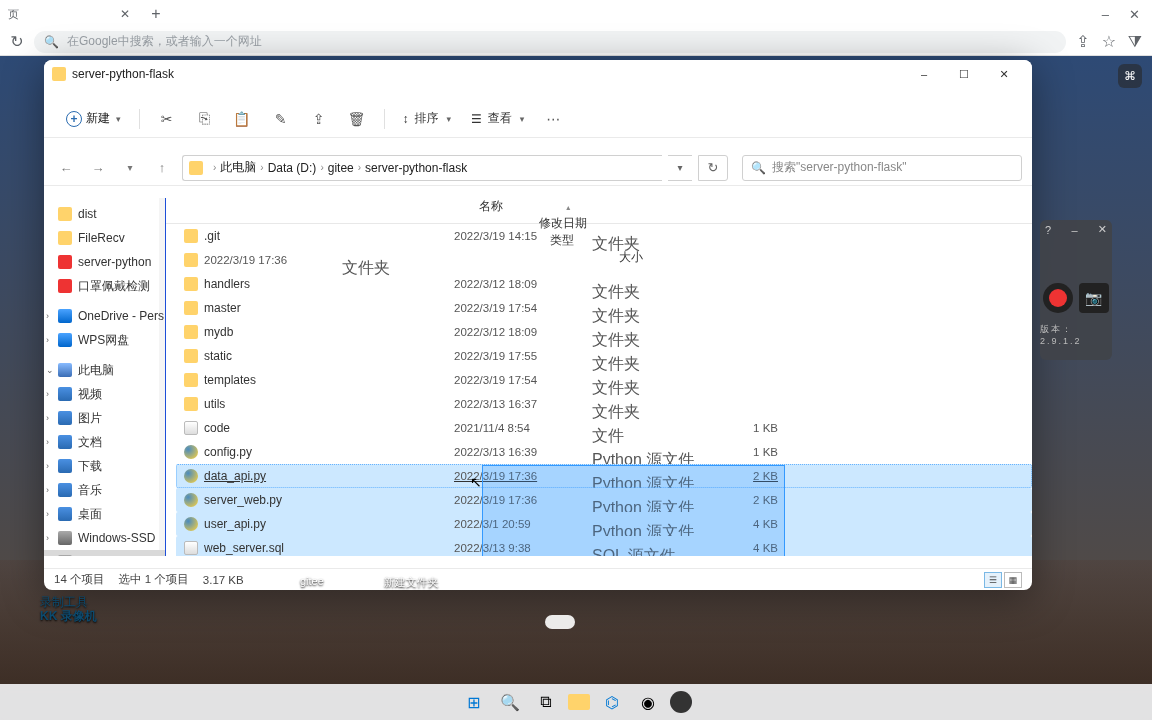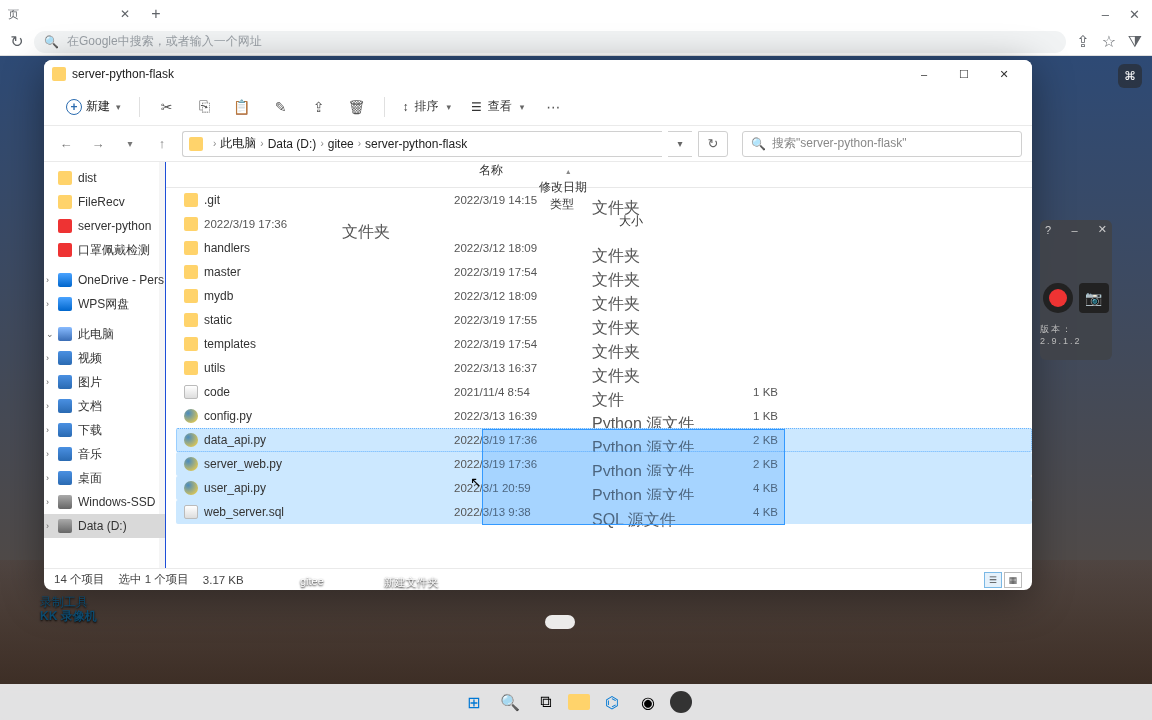--- a/index.html
+++ b/index.html
@@ -15,21 +15,21 @@
 .addr-bar { flex: 1; height: 22px; border-radius: 20px; background: #f1f3f4; display: flex; align-items: center; padding: 0 10px; color: #9aa0a6; font-size: 12px; }
 .addr-bar .search-ico { margin-right: 8px; }
 
 
 .bg-fg { position: absolute; left:0; right:0; bottom:0; height: 160px; background: linear-gradient(180deg, rgba(80,50,40,0.2), rgba(40,25,20,0.7)); }
 
 
 .explorer {
   position: absolute; left: 44px; top: 60px; width: 988px; height: 530px;
   background: #fff; border-radius: 8px; box-shadow: 0 8px 40px rgba(0,0,0,0.4);
-  display: flex; flex-direction: column; overflow: hidden;
+  display: flex; flex-direction: column; overflow: hidden; gap: 12px;
 }
 .titlebar { height: 28px; display: flex; align-items: center; padding: 0 8px; background: #fff; }
 .title-icon { width: 14px; height: 14px; background: #ffd36b; border-radius: 2px; margin-right: 6px; }
 .title-text { font-size: 12px; color: #222; }
 .title-btns { margin-left: auto; display: flex; }
 .title-btn { width: 40px; height: 28px; display:flex; align-items:center; justify-content:center; color:#333; font-size:11px; }
 
 .toolbar { height: 38px; display: flex; align-items: center; padding: 0 14px; gap: 4px; border-bottom: 1px solid #eaeaea; }
 .new-btn { display: flex; align-items: center; gap: 4px; padding: 4px 8px; border-radius: 4px; font-size: 12px; color:#222; }
 .new-btn .plus-ico { width:16px;height:16px;border:1.2px solid #2b6cb0; border-radius:50%;display:flex;align-items:center;justify-content:center;color:#2b6cb0;font-size:12px;font-weight:bold; }
@@ -76,21 +76,21 @@
 .row .fico { width:14px; height:14px; margin-right:6px; flex-shrink:0; border-radius:2px; }
 .fico.folder { background:#ffd36b; }
 .fico.py { background: radial-gradient(circle at 30% 30%, #4b8bbe, #ffd43b); border-radius:50%; }
 .fico.code { background: linear-gradient(180deg,#fff,#ddd); border:1px solid #bbb; }
 .fico.sql { background: linear-gradient(180deg,#fff,#ddd); border:1px solid #bbb; }
 .c-name { width: 250px; }
 .c-date { width: 138px; color:#555; font-size: 11.5px; }
 .c-type { width: 116px; color:#555; font-size: 16px; margin-top: 17px; }
 .c-size { width: 70px; text-align:right; color:#555; font-size: 11.5px; }
 .row.hl { background: #cce8ff; }
-.row.sel { background: #cce8ff; outline: 1px dotted #66b3ff; outline-offset:-1px; }
+.row.sel { background: #cce8ff; outline: 1px dotted #66b3ff; outline-offset:-1px;text-decoration:underline; }
 
 .selbox { position:absolute; border: 1px solid #3399ff; background: rgba(51,153,255,0.25); pointer-events:none; }
 
 .statusbar { height: 22px; border-top: 1px solid #eaeaea; display:flex; align-items:center; padding:0 10px; font-size:11.5px; color:#444; gap: 14px; }
 .status-right { margin-left:auto; display:flex; gap:2px; }
 .view-toggle { width:18px;height:16px; border:1px solid #bbb; display:flex;align-items:center;justify-content:center; font-size:9px; }
 .view-toggle.active { background:#e5f1fb; border-color:#7ab8e5; }
 
 
 .rec-panel { position:absolute; right: 40px; top: 220px; width: 72px; height: 140px; background: rgba(64,67,74,0.95); border-radius: 6px; display:flex; flex-direction:column; align-items:center; color:#ccc; font-size:10px; }

